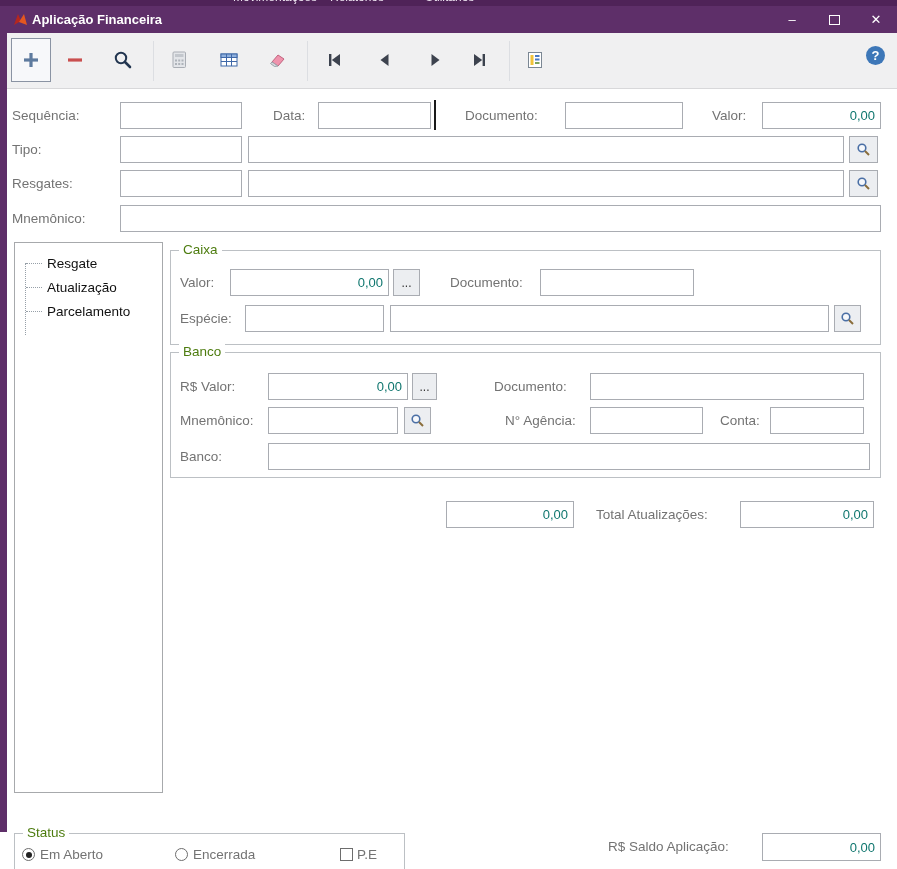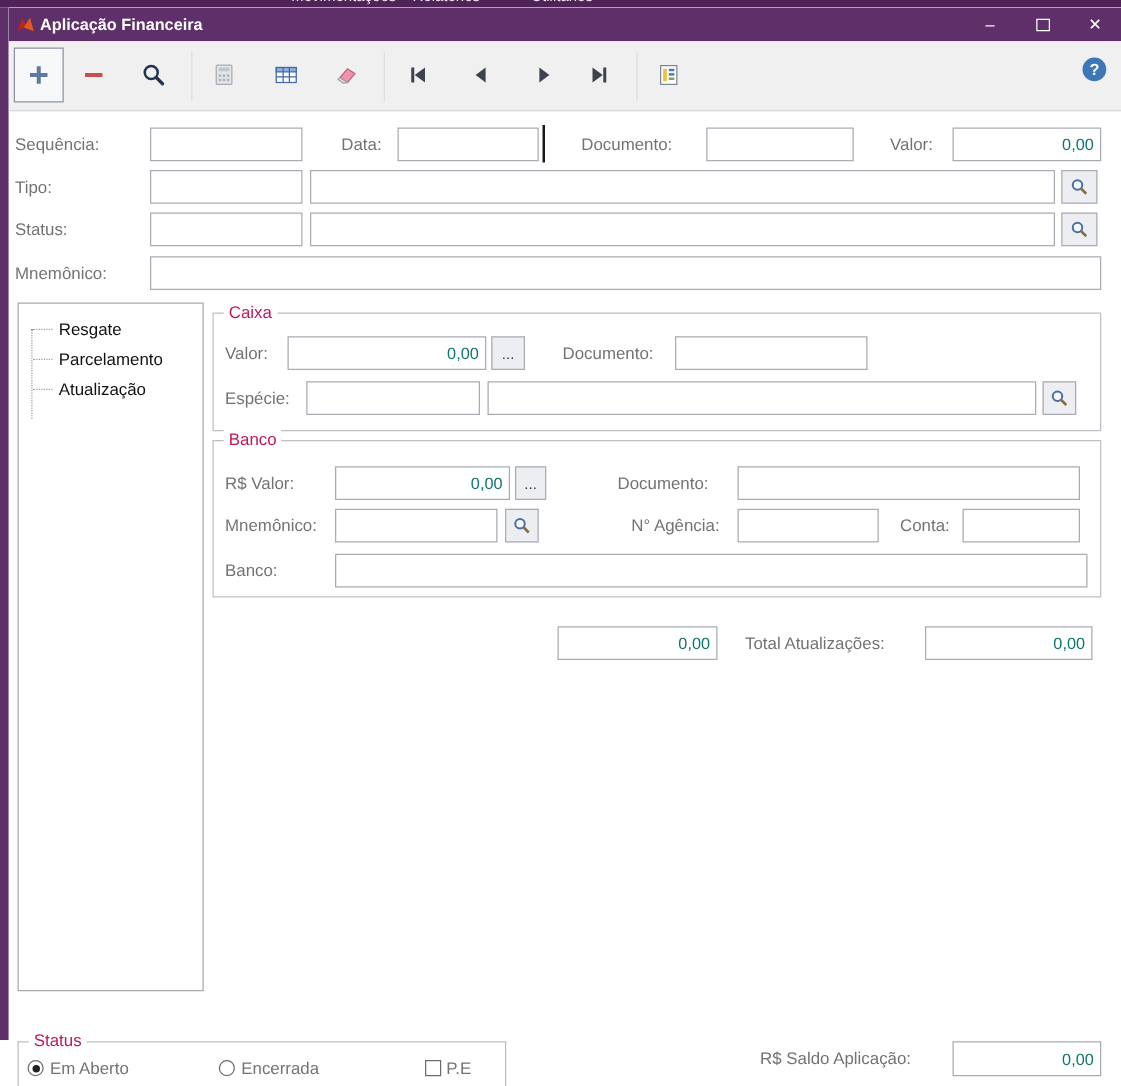--- a/index.html
+++ b/index.html
@@ -26,21 +26,21 @@
   .tbtn{position:absolute;top:5px;width:40px;height:44px;display:flex;align-items:center;justify-content:center;cursor:default;}
   .tbtn.focused{border:1px solid #8a93a3;background:#f7f8fa;box-sizing:border-box;}
   .tb-sep{position:absolute;top:8px;width:1px;height:40px;background:#dcdee2;}
   .help-circle{position:absolute;top:13px;right:12px;width:19px;height:19px;border-radius:50%;background:#3d77b8;color:#ffffff;font-size:13px;font-weight:bold;text-align:center;line-height:19px;cursor:default;}
   
   .lbl{position:absolute;font-size:13.5px;line-height:27px;white-space:nowrap;color:#737373;}
   .input{position:absolute;height:27px;border:1px solid #a9acb2;background:#ffffff;font-family:"Liberation Sans",sans-serif;font-size:13px;padding:0 5px;box-sizing:border-box;color:#0f766e;outline:none;}
   .input.num{text-align:right;}
   .sbtn{position:absolute;height:27px;background:#eceef1;border:1px solid #a9acb2;box-sizing:border-box;display:flex;align-items:center;justify-content:center;font-size:12px;color:#333;cursor:default;}
   .groupbox{position:absolute;border:1px solid #bcc0c4;box-sizing:border-box;}
-  .gb-title{position:absolute;top:-9px;left:8px;background:#ffffff;padding:0 4px;font-size:13.5px;color:#be185d;white-space:nowrap;}
+  .gb-title{position:absolute;top:-9px;left:8px;background:#ffffff;padding:0 4px;font-size:13.5px;color:#4d7c0f;white-space:nowrap;}
   .caret{position:absolute;width:2px;background:#1a1a1a;}
   
   .tree{position:absolute;left:7px;top:236px;width:149px;height:551px;border:1px solid #a7a9ac;box-sizing:border-box;background:#fff;}
   .tree-items{position:relative;padding-top:8px;}
   .tree-vline{position:absolute;left:10px;top:20px;height:72px;border-left:1px dotted #97a0a8;}
   .tree-item{height:24px;display:flex;align-items:center;cursor:default;}
   .tree-dash{width:16px;border-top:1px dotted #97a0a8;margin:0 5px 0 11px;}
   .tree-label{font-size:13.5px;color:#111;}
   
   .radio{position:absolute;width:13px;height:13px;border:1px solid #6d6d6d;border-radius:50%;background:#fff;box-sizing:border-box;}
@@ -170,21 +170,21 @@
   <span class="lbl" style="left:5px;top:130px">Tipo:</span>
   <input class="input" style="left: 113px; top: 130px; width: 122px;">
   <input class="input" style="left: 241px; top: 130px; width: 596px;">
   <div class="sbtn" style="left:842px;top:130px;width:29px">
     <svg width="15" height="15" viewBox="0 0 15 15">
       <circle cx="6" cy="6" r="3.8" fill="#f6f8fb" stroke="#4a6fa5" stroke-width="1.6"></circle>
       <line x1="9" y1="9" x2="13" y2="13" stroke="#8a6d3b" stroke-width="2"></line>
     </svg>
   </div>
 
-  <span class="lbl" style="left:5px;top:164px">Status:</span>
+  <span class="lbl" style="left:5px;top:164px">Resgates:</span>
   <input class="input" style="left: 113px; top: 164px; width: 122px;">
   <input class="input" style="left: 241px; top: 164px; width: 596px;">
   <div class="sbtn" style="left:842px;top:164px;width:29px">
     <svg width="15" height="15" viewBox="0 0 15 15">
       <circle cx="6" cy="6" r="3.8" fill="#f6f8fb" stroke="#4a6fa5" stroke-width="1.6"></circle>
       <line x1="9" y1="9" x2="13" y2="13" stroke="#8a6d3b" stroke-width="2"></line>
     </svg>
   </div>
 
   <span class="lbl" style="left:5px;top:199px">Mnemônico:</span>
@@ -192,25 +192,25 @@
 
   <div class="tree">
     <div class="tree-items">
       <div class="tree-vline"></div>
       <div class="tree-item">
         <span class="tree-dash"></span>
         <span class="tree-label">Resgate</span>
       </div>
       <div class="tree-item">
         <span class="tree-dash"></span>
-        <span class="tree-label">Parcelamento</span>
+        <span class="tree-label">Atualização</span>
       </div>
       <div class="tree-item">
         <span class="tree-dash"></span>
-        <span class="tree-label">Atualização</span>
+        <span class="tree-label">Parcelamento</span>
       </div>
     </div>
   </div>
 
   <div class="groupbox" style="left:163px;top:244px;width:711px;height:95px">
     <span class="gb-title">Caixa</span>
   </div>
   <span class="lbl" style="left:173px;top:263px">Valor:</span>
   <input class="input num" style="left: 223px; top: 263px; width: 159px;" value="0,00">
   <div class="sbtn" style="left:386px;top:263px;width:27px">...</div>

